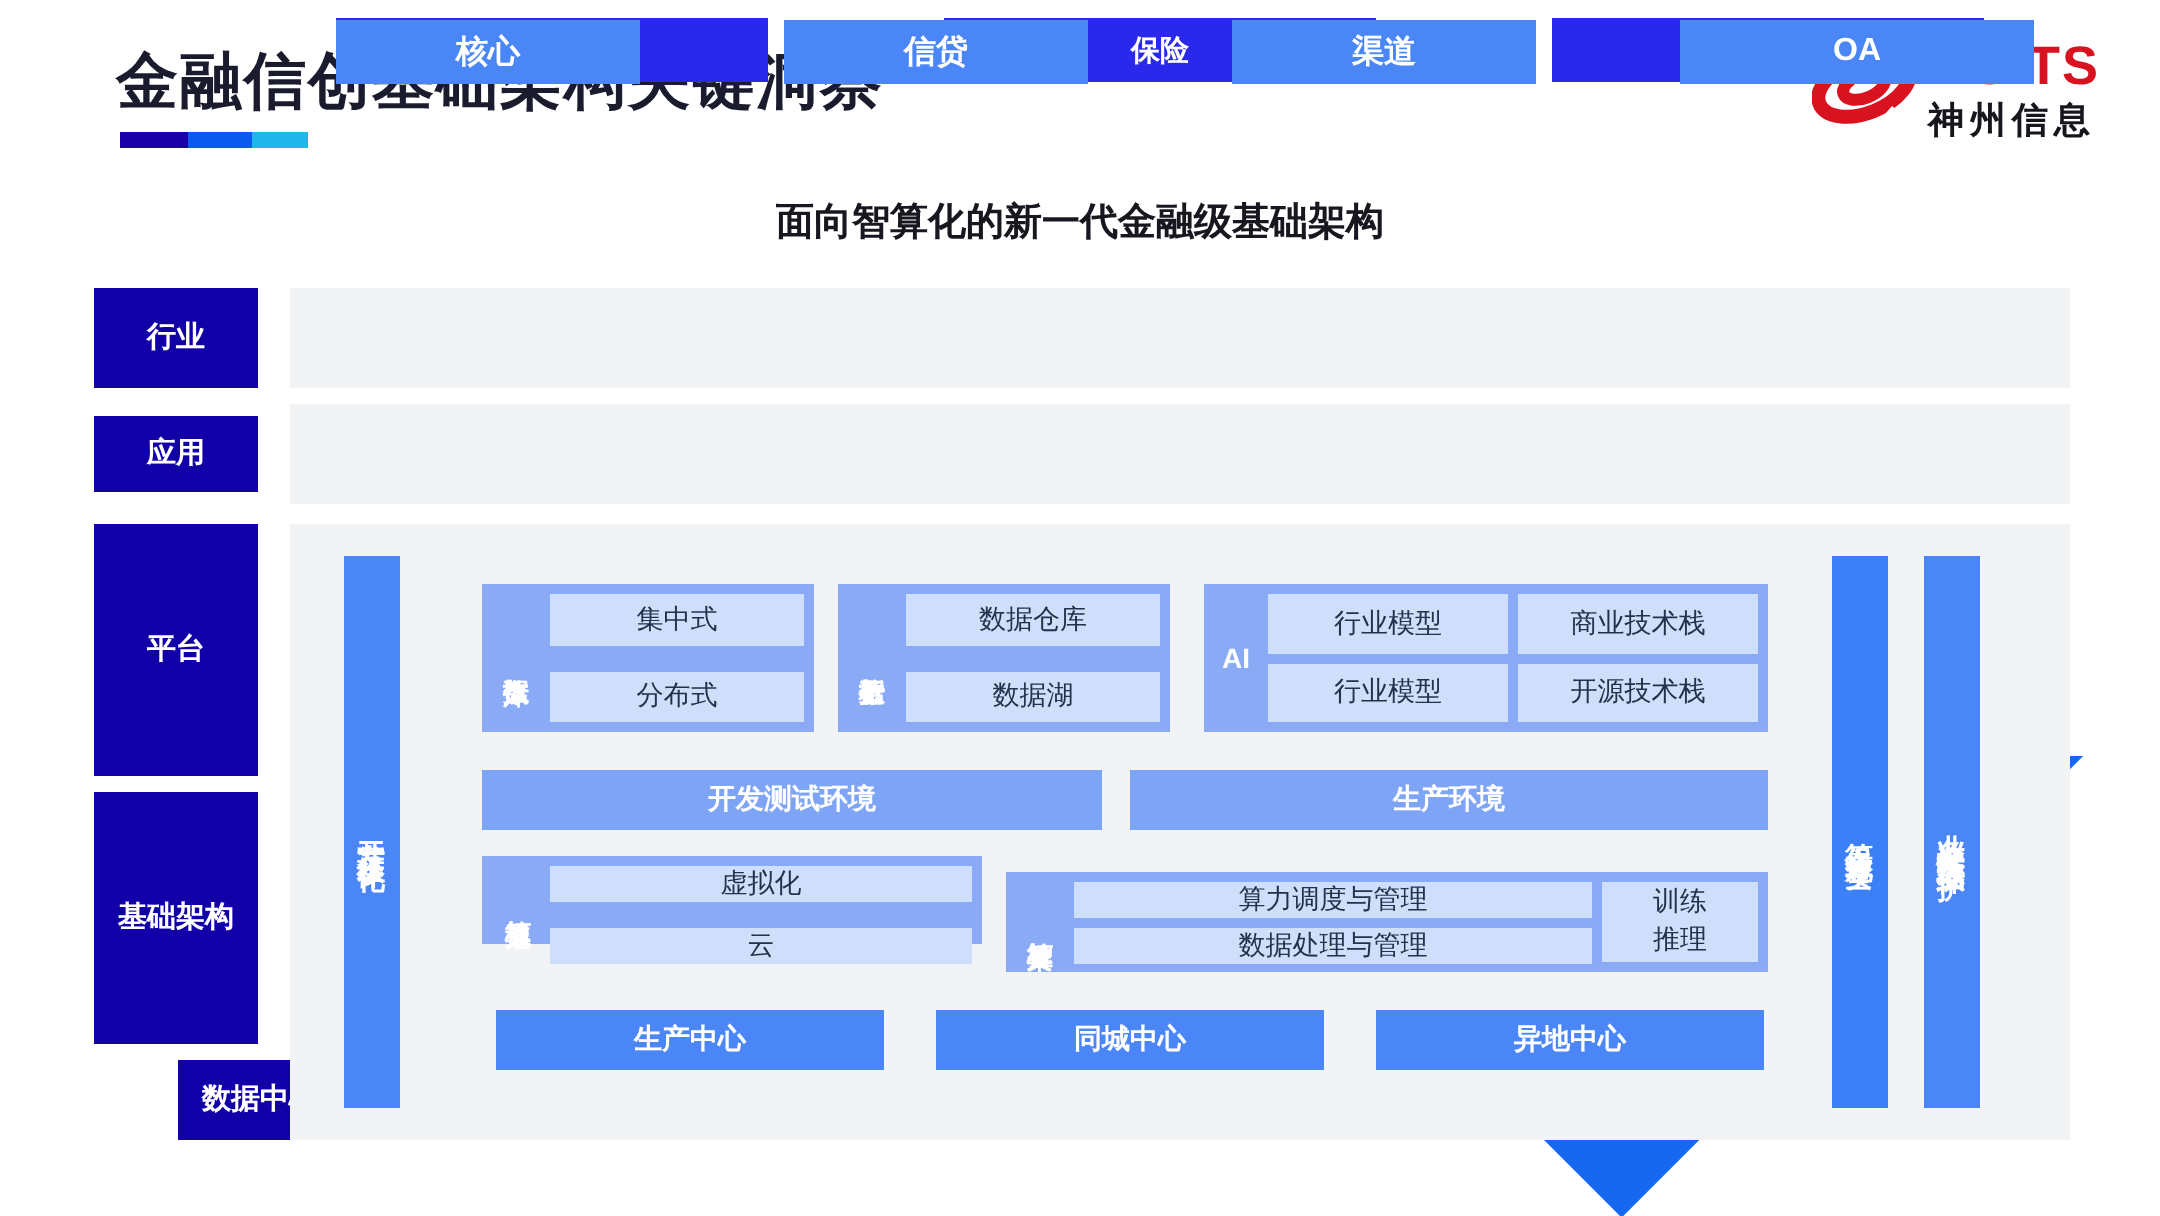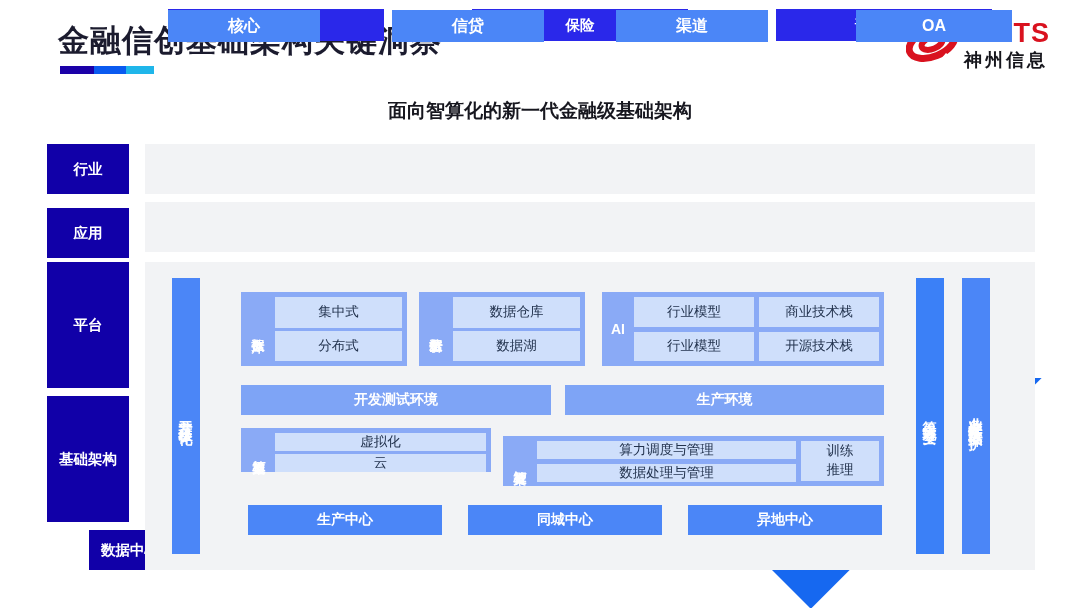--- a/index.html
+++ b/index.html
@@ -48,21 +48,21 @@
   
   #lbl-industry { top:144px; height:50px; }
   #panel-industry { left:145px; top:144px; width:890px; height:50px; }
   .chip-ind {
     position:absolute; top:9px; height:32px; background:#2a28ea;
     color:#fff; font-size:14.5px; font-weight:700;
     display:flex; align-items:center; justify-content:center;
   }
 
   
-  #lbl-app { top:208px; height:50px; }
+  #lbl-app { top:208px; height:38px; }
   #panel-app { left:145px; top:202px; width:890px; height:50px; }
   .chip-app {
     position:absolute; top:10px; height:32px; background:#4b86f7;
     color:#fff; font-size:16px; font-weight:700;
     display:flex; align-items:center; justify-content:center;
   }
 
   
   #lbl-platform { top:262px; height:126px; }
   #lbl-infra    { top:396px; height:126px; }
@@ -82,21 +82,21 @@
   #vbar-sec    { left:916px; top:278px; width:28px; height:276px; background:#3b80f7; }
   #vbar-bcp    { left:962px; top:278px; width:28px; height:276px; background:#4b86f7; }
 
   
   .group { position:absolute; background:#8aaaf6; display:flex; align-items:stretch; padding:5px; gap:5px; }
   .group-title {
     color:#fff; font-weight:700; font-size:13px; width:24px; flex:0 0 24px;
     display:flex; align-items:center; justify-content:center;
     writing-mode: vertical-rl; text-orientation: upright; letter-spacing:0px; line-height:1;
   }
-  .group-items { flex:1 1 auto; display:flex; flex-direction:column; gap:3px; }
+  .group-items { flex:1 1 auto; display:flex; flex-direction:column; gap:13px; }
   .gi {
     background:#cfdffb; color:#22324d; font-size:13.5px;
     display:flex; align-items:center; justify-content:center; flex:1 1 0;
   }
 
   #grp-db { left:241px; top:292px; width:166px; height:74px; }
   #grp-da { left:419px; top:292px; width:166px; height:74px; }
 
   #grp-ai { left:602px; top:292px; width:282px; height:74px; }
   #grp-ai .group-title { width:22px; flex:0 0 22px; font-size:14px; writing-mode:horizontal-tb; }
@@ -171,21 +171,21 @@
 
   <div class="panel" id="panel-industry"></div>
   <div class="chip-ind" style="left:168px; width:216px;">银行</div>
   <div class="chip-ind" style="left:472px; width:216px;">保险</div>
   <div class="chip-ind" style="left:776px; width:216px;">证券基金</div>
 
   <div class="panel" id="panel-app"></div>
   <div class="chip-app" style="left:168px; width:152px;">核心</div>
   <div class="chip-app" style="left:392px; width:152px;">信贷</div>
   <div class="chip-app" style="left:616px; width:152px;">渠道</div>
-  <div class="chip-app" style="left:840px; width:156px;margin-left:16px;">OA</div>
+  <div class="chip-app" style="left:840px; width:177px;">OA</div>
 
   <div class="panel" id="panel-main"></div>
 
   <div class="vbar" id="vbar-devops">开发运维一体化</div>
   <div class="vbar" id="vbar-sec">等保合规安全</div>
   <div class="vbar" id="vbar-bcp">业务连续性及数据保护</div>
 
   <div class="group" id="grp-db">
     <div class="group-title">数据库</div>
     <div class="group-items">

